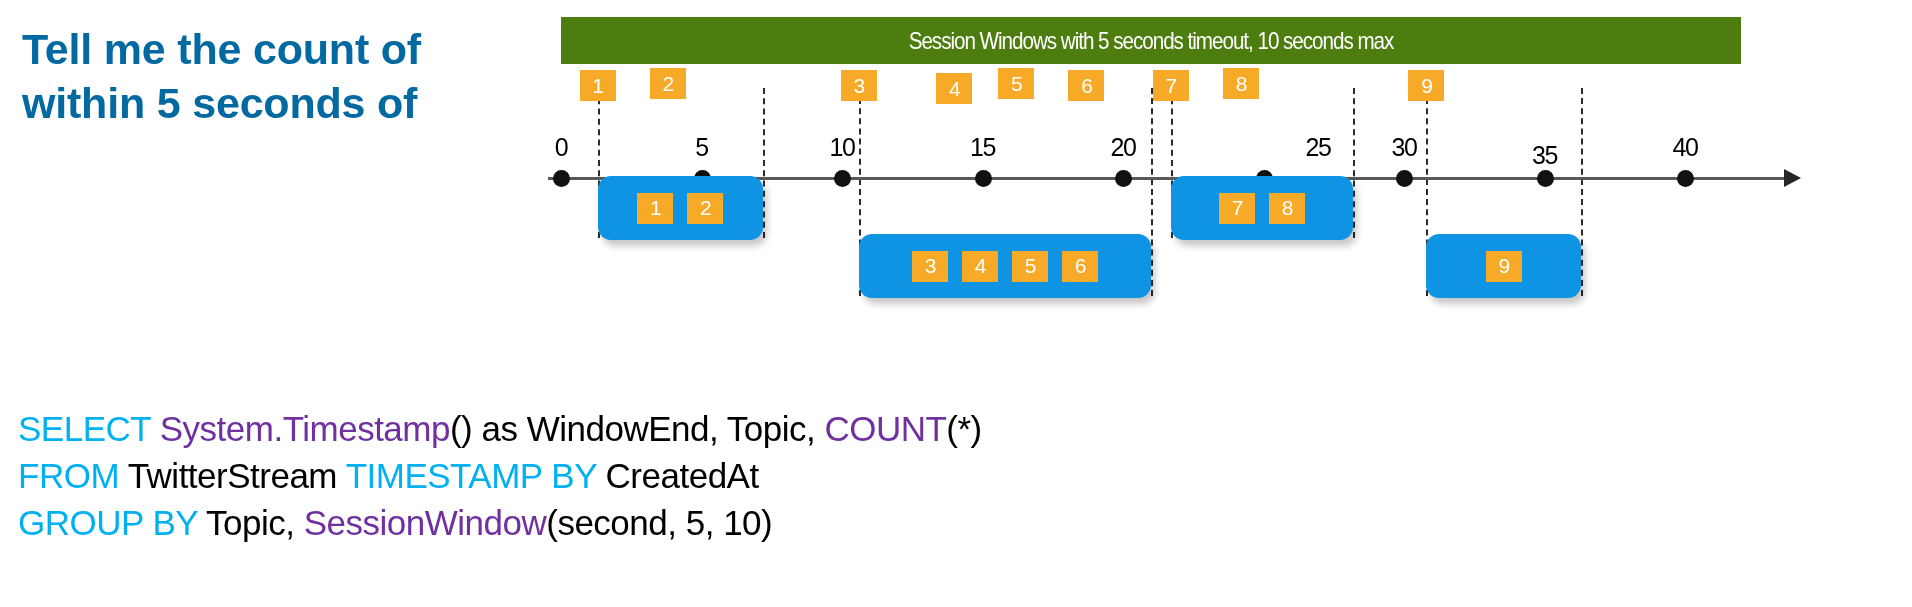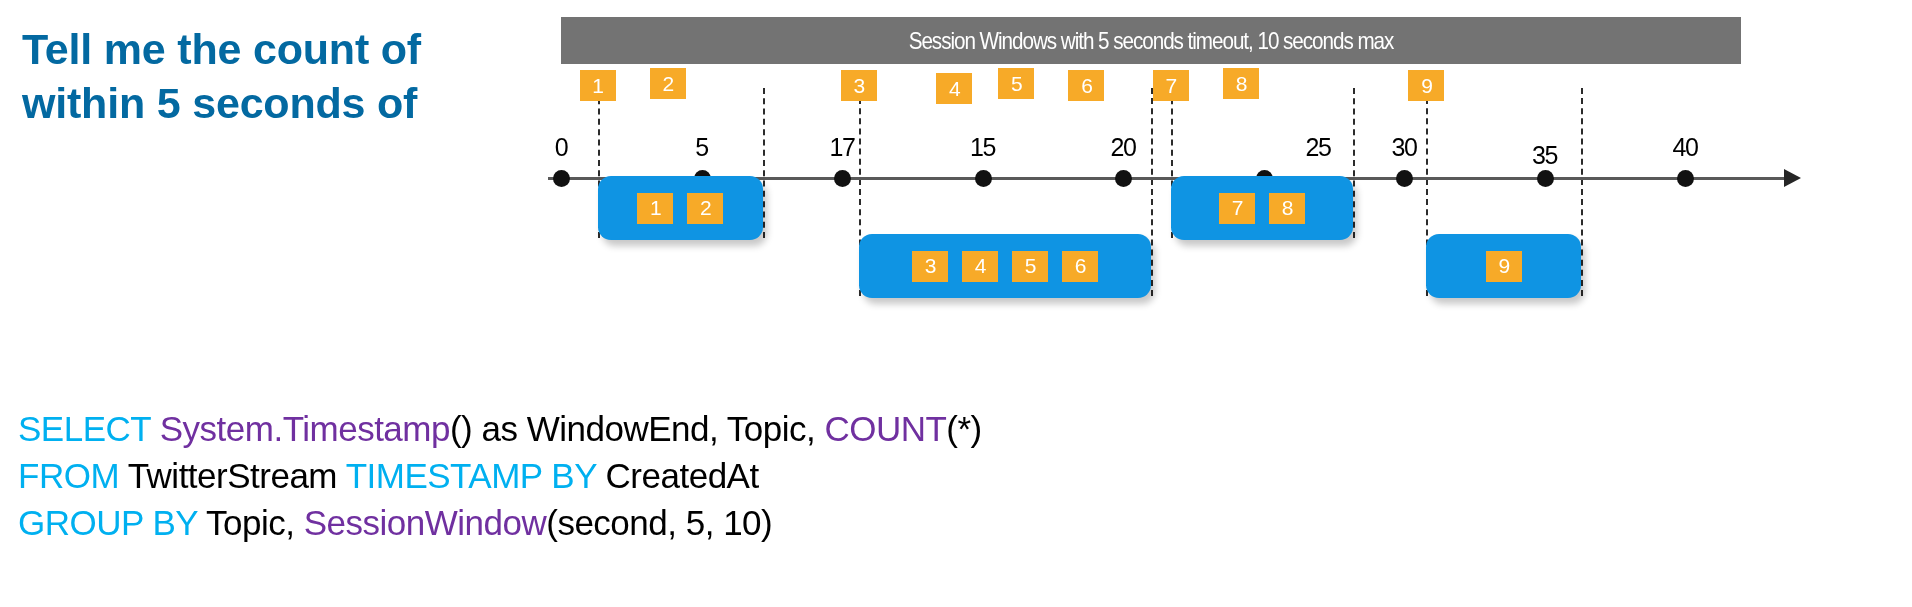--- a/index.html
+++ b/index.html
@@ -16,21 +16,21 @@
     font-size:43px;line-height:54px;font-weight:700;
     letter-spacing:-0.2px;
   }
   #prompt-text div{white-space:nowrap;}
 
   
   #diagram{position:absolute;left:0;top:0;width:1912px;height:400px;}
 
   #banner{
     position:absolute;left:561px;top:17px;width:1180px;height:47px;
-    background:#737373;
+    background:#4d7c0f;
   }
   #banner .banner-label{
     position:absolute;left:0;right:0;top:50%;transform:translateY(-50%);
     text-align:center;color:#ffffff;font-size:24px;
     font-family:"Liberation Sans", sans-serif;
     letter-spacing:-1.2px;
     transform:translateY(-50%) scaleX(0.86);
   }
 
   
@@ -131,21 +131,21 @@
     </div>
 
   <div id="axis-line"></div>
   <div id="axis-arrow"></div>
   <div id="tick-layer">
       <div class="tick-dot" style="left: 561px;"></div>
       <div class="tick-label" style="left: 561px;">0</div>
       <div class="tick-dot" style="left: 701.5px;"></div>
       <div class="tick-label" style="left: 701.5px;">5</div>
       <div class="tick-dot" style="left: 842px;"></div>
-      <div class="tick-label" style="left: 842px;">17</div>
+      <div class="tick-label" style="left: 842px;">10</div>
       <div class="tick-dot" style="left: 982.5px;"></div>
       <div class="tick-label" style="left: 982.5px;">15</div>
       <div class="tick-dot" style="left: 1123px;"></div>
       <div class="tick-label" style="left: 1123px;">20</div>
       <div class="tick-dot" style="left: 1263.5px;"></div>
       <div class="tick-label" style="left: 1318px;">25</div>
       <div class="tick-dot" style="left: 1404px;"></div>
       <div class="tick-label" style="left: 1404px;">30</div>
       <div class="tick-dot" style="left: 1544.5px;"></div>
       <div class="tick-label" style="left: 1544.5px; margin-top: 8px;">35</div>

